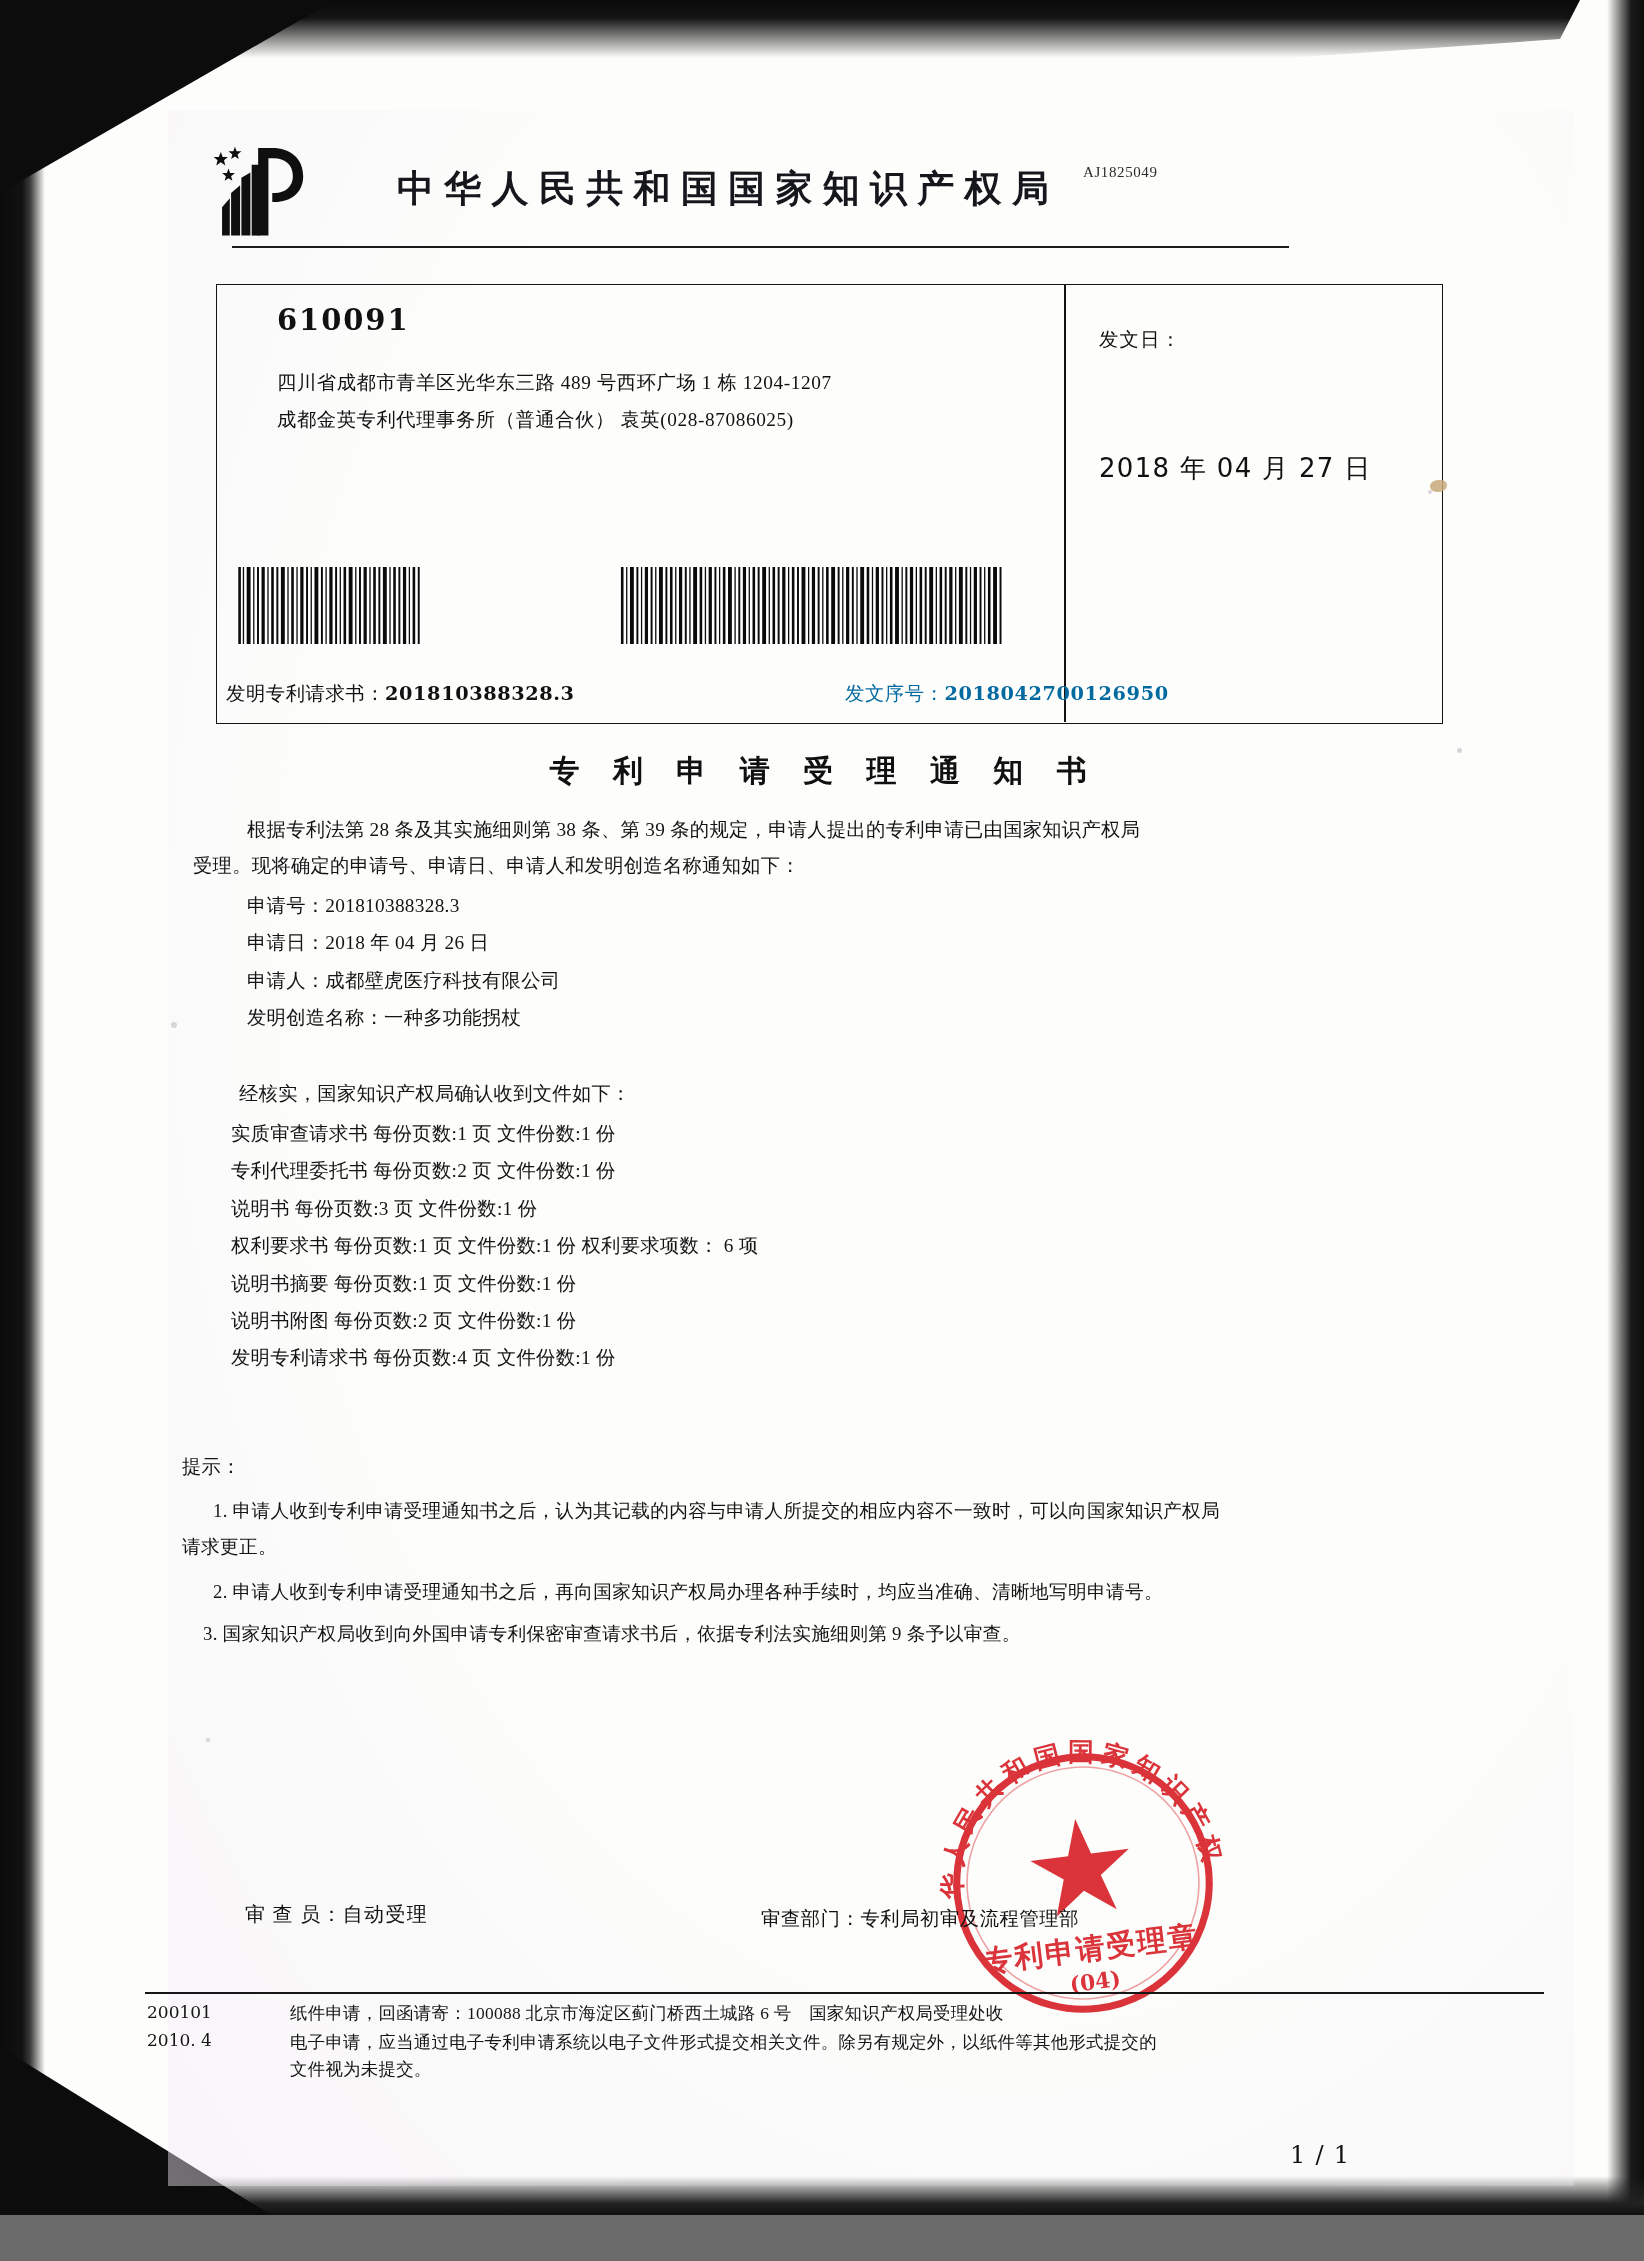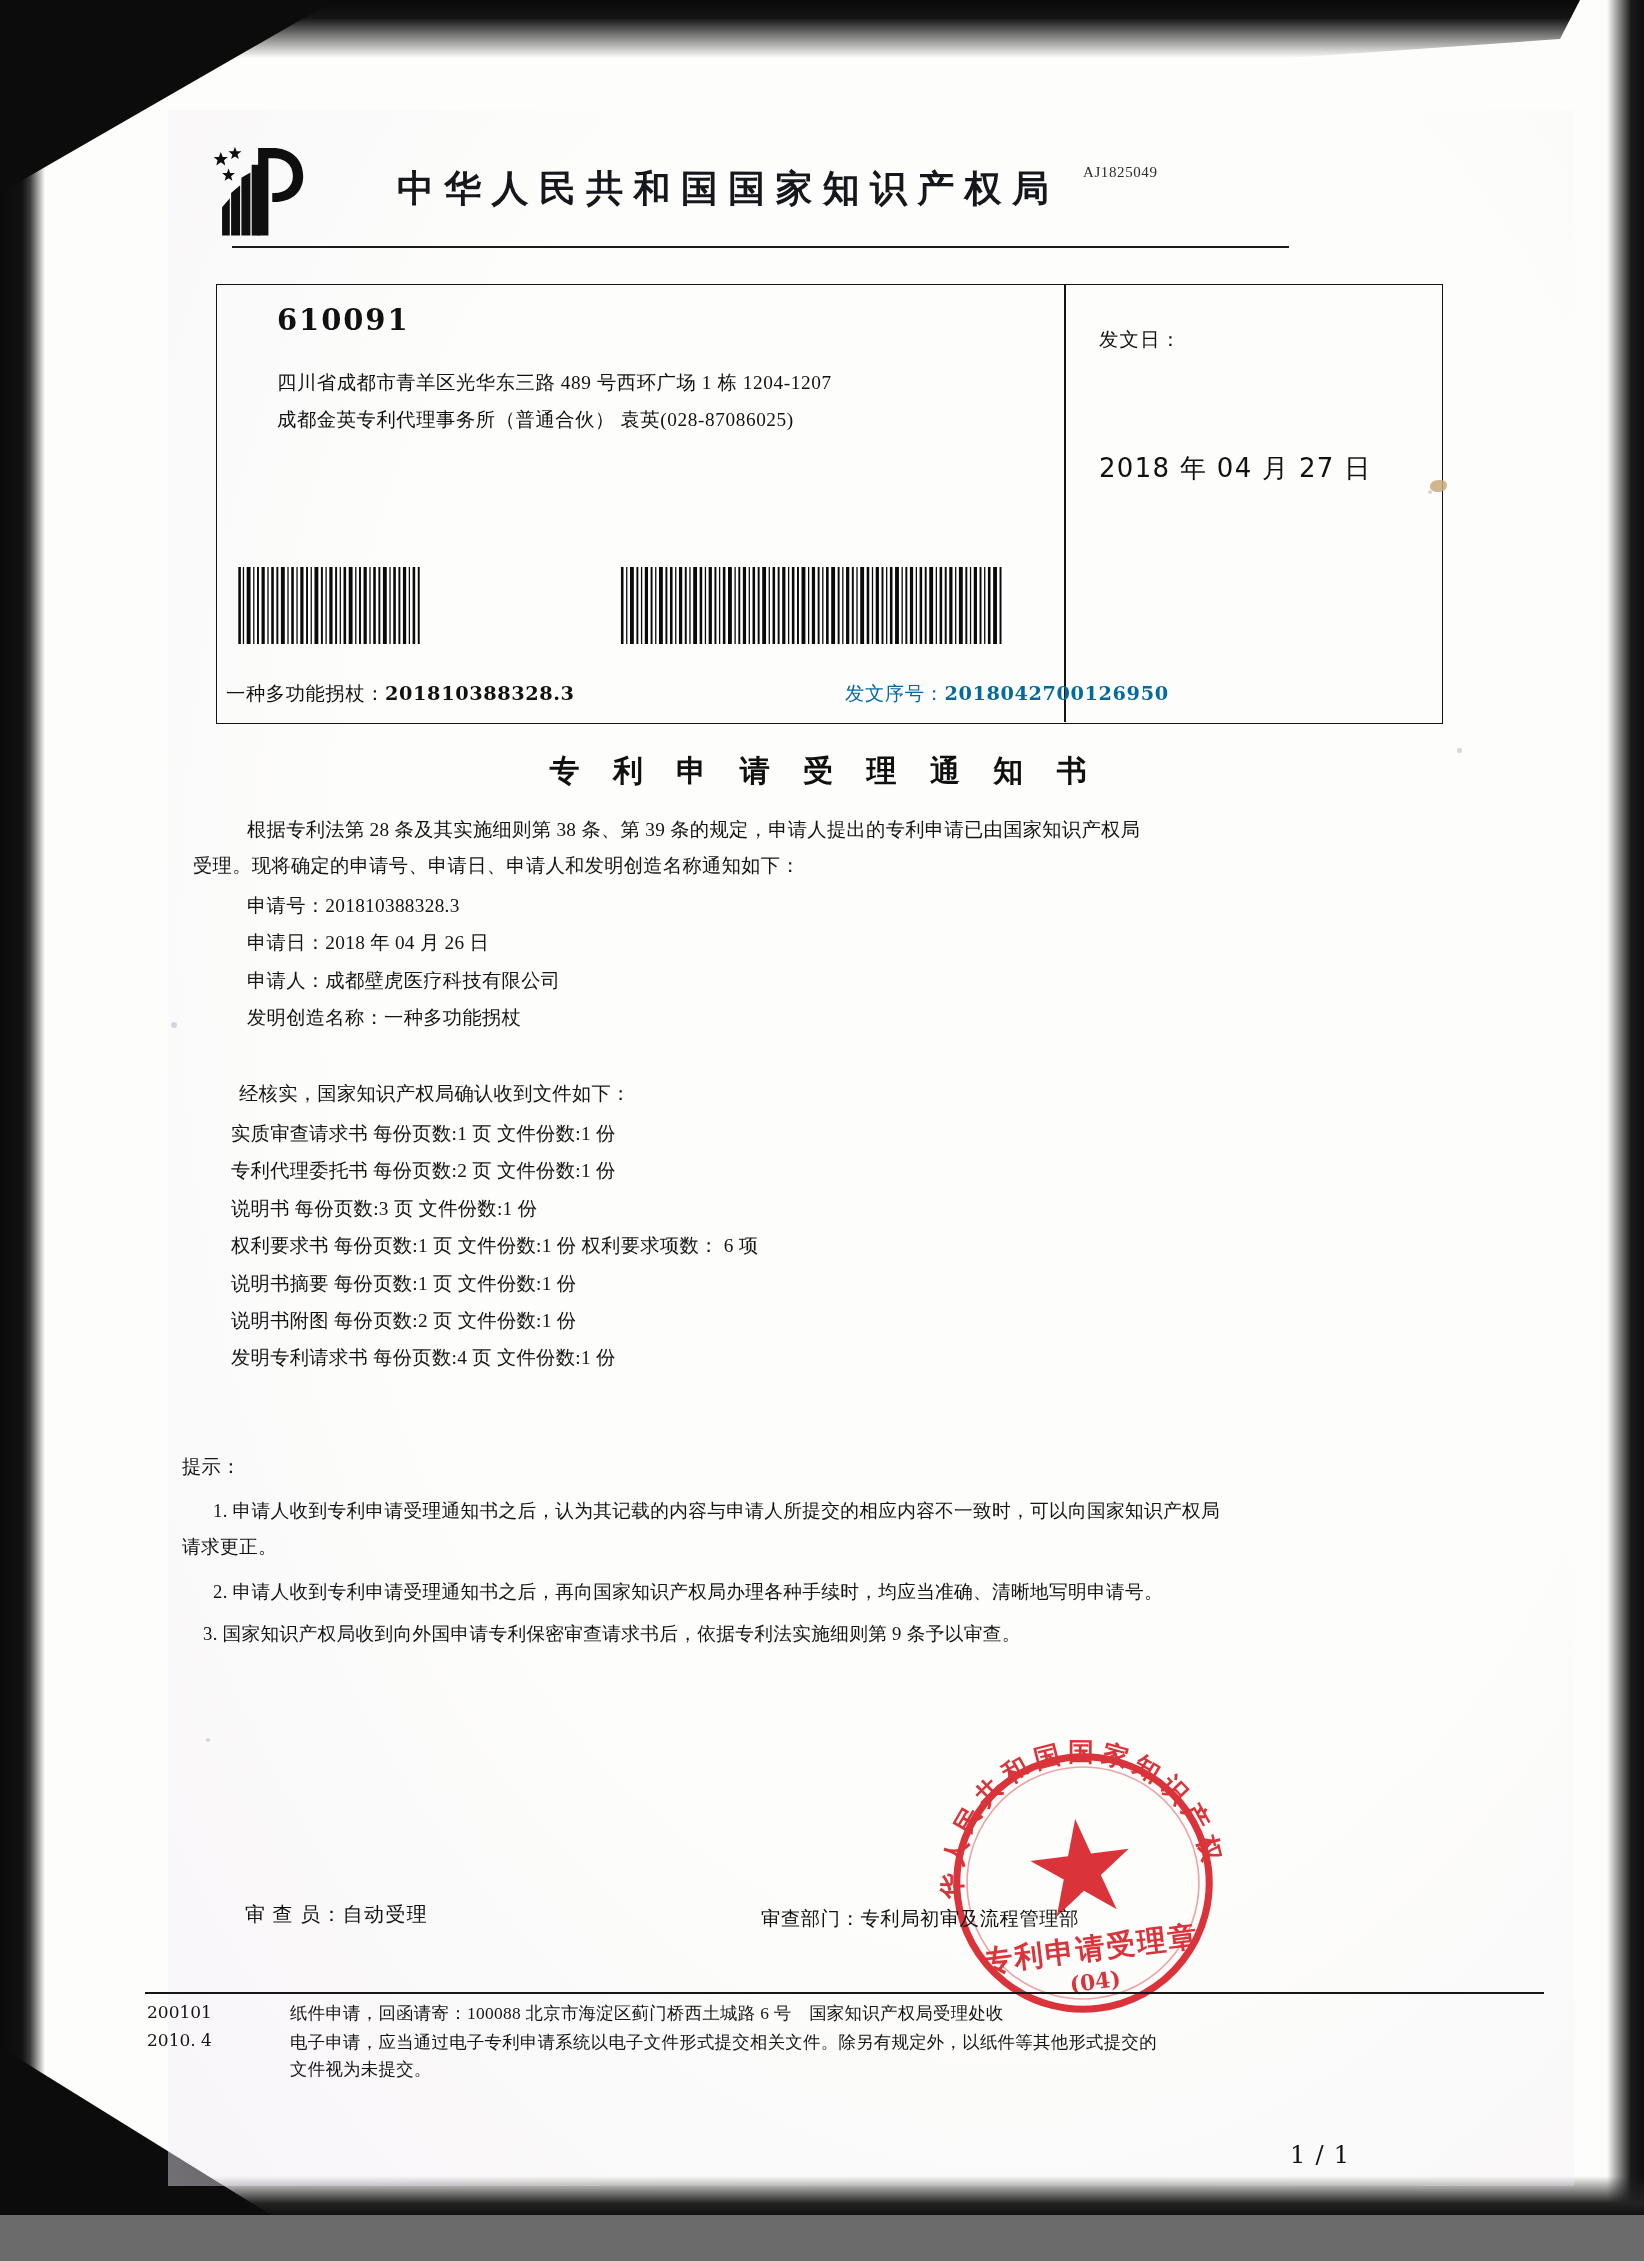--- a/index.html
+++ b/index.html
@@ -508,21 +508,21 @@
       <rect x="550" y="0" width="5" height="120"></rect>
         <rect x="559" y="0" width="3" height="120"></rect>
       <rect x="566" y="0" width="2" height="120"></rect>
         <rect x="572" y="0" width="4" height="120"></rect>
       <rect x="580" y="0" width="6" height="120"></rect>
         <rect x="590" y="0" width="3" height="120"></rect>
     </g>
   </svg>
 
   <div class="row-appno">
-    <span>一种多功能拐杖：</span><b>201810388328.3</b>
+    <span>发明专利请求书：</span><b>201810388328.3</b>
   </div>
   <div class="row-serial">
     <span>发文序号：</span><b>2018042700126950</b>
   </div>
 
   <div class="main-title">专 利 申 请 受 理 通 知 书</div>
 
   <div class="body-text p-intro-1">根据专利法第 28 条及其实施细则第 38 条、第 39 条的规定，申请人提出的专利申请已由国家知识产权局</div>
   <div class="body-text p-intro-2">受理。现将确定的申请号、申请日、申请人和发明创造名称通知如下：</div>
 

